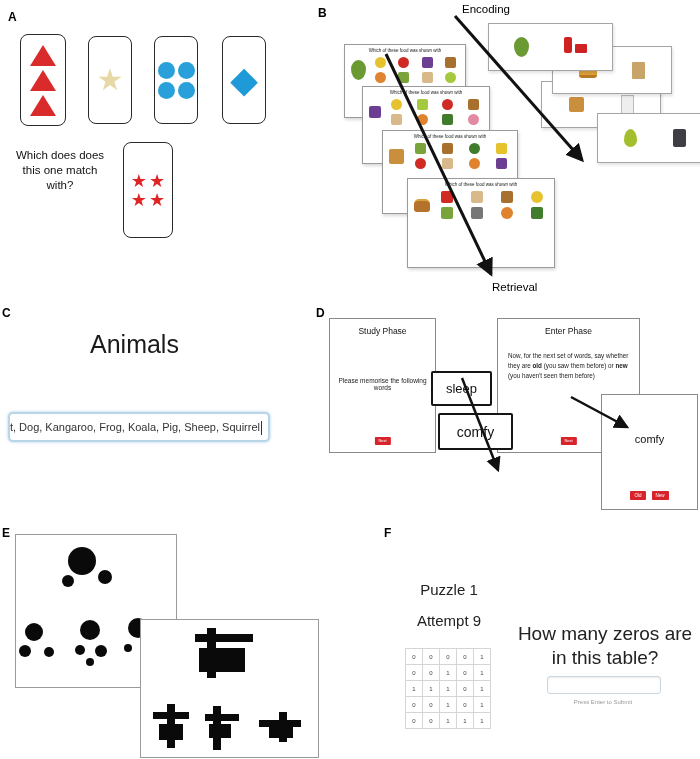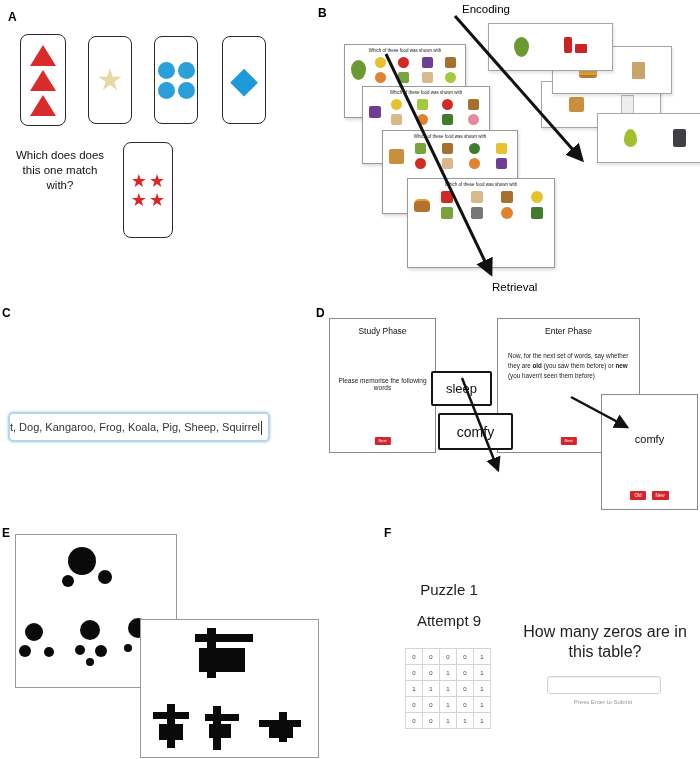--- a/index.html
+++ b/index.html
@@ -219,20 +219,21 @@
         <i class="fi s12 round c-yellow"></i>
         <i class="fi s12 c-green"></i>
         <i class="fi s12 c-gray"></i>
         <i class="fi s12 round c-orange"></i>
         <i class="fi s12 c-dgreen"></i>
       </div>
     </div>
   </div>
 
   <div class="plabel" style="left:2px;top:306px">C</div>
+  <div class="c-title">Animals</div>
   <div class="c-input">
     <span class="c-input-text"><span>Cat, Dog, Kangaroo, Frog, Koala, Pig, Sheep, Squirrel</span><span class="caret"></span></span>
   </div>
 
   <div class="plabel" style="left:316px;top:306px">D</div>
 
   <div class="dbox" style="left:329px;top:318px;width:105px;height:133px">
     <div class="dtitle">Study Phase</div>
     <div class="study-body">Please memorise the following words</div>
     <span class="red-btn dbtn">Next</span>
@@ -335,21 +336,21 @@
       <div class="fcell">0</div>
       <div class="fcell">1</div>
       <div class="fcell">0</div>
       <div class="fcell">1</div>
       <div class="fcell">0</div>
       <div class="fcell">0</div>
       <div class="fcell">1</div>
       <div class="fcell">1</div>
       <div class="fcell">1</div>
     </div>
-  <div class="f-text" style="left:513px;top:622px;width:184px;font-size:16px;line-height:1.25">How many zeros are in this table?</div>
+  <div class="f-text" style="left:513px;top:622px;width:184px;font-size:19px;line-height:1.25">How many zeros are in this table?</div>
   <div class="f-input"></div>
   <div class="f-hint">Press Enter to Submit</div>
 
   <svg class="overlay" width="700" height="759">
     <defs>
       <marker id="ah" markerWidth="8" markerHeight="8" refX="5" refY="3" orient="auto">
         <path d="M0,0 L6,3 L0,6 Z" fill="#111"></path>
       </marker>
     </defs>
     <line x1="455" y1="16" x2="582" y2="160" stroke="#111" stroke-width="3" marker-end="url(#ah)"></line>

